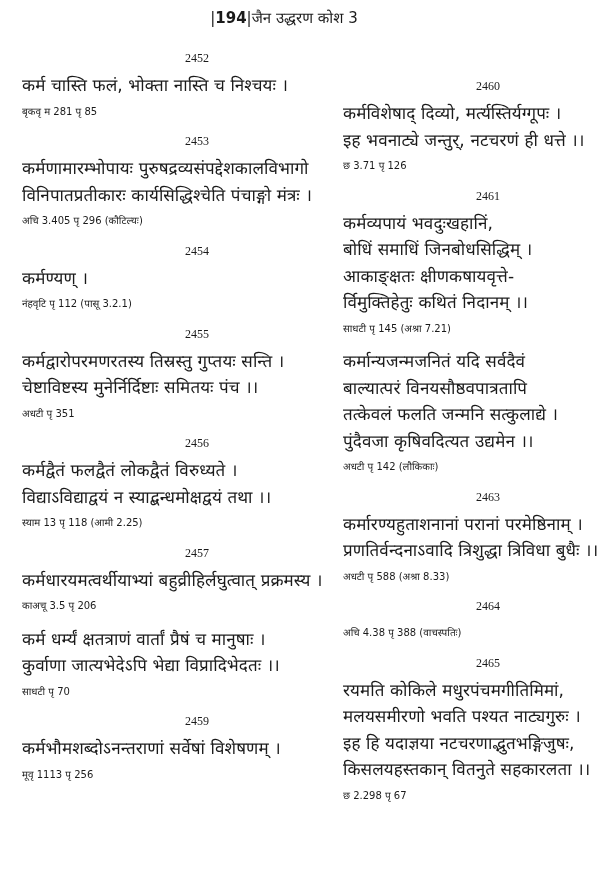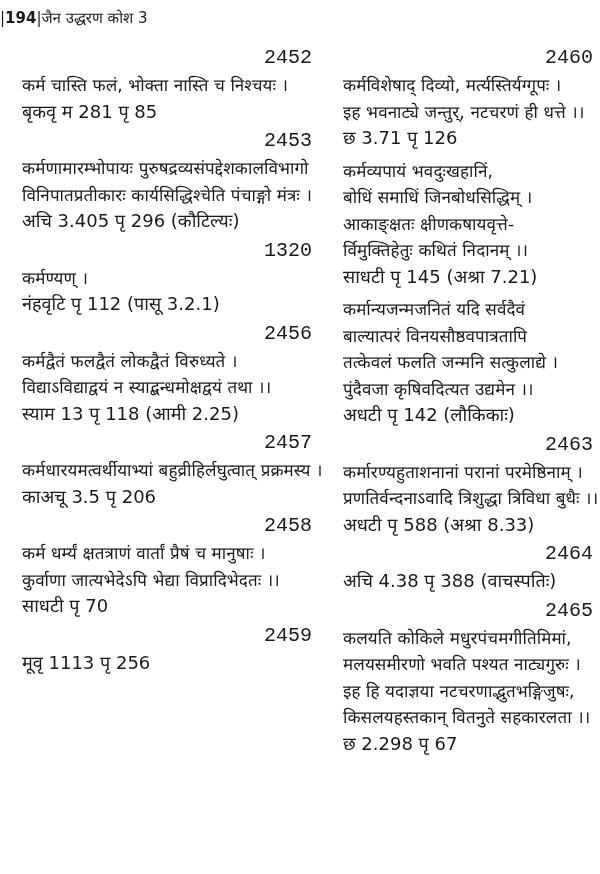--- a/index.html
+++ b/index.html
@@ -3,41 +3,41 @@
 <meta charset="utf-8">
 <style>
   html, body { margin: 0; padding: 0; background: #ffffff; }
   body {
     width: 600px; height: 874px; overflow: hidden; position: relative;
     font-family: "DejaVu Sans", "Liberation Sans", sans-serif;
     color: #1a1a1a;
   }
   .header {
     position: absolute; top: 8px; left: 0; width: 568px;
-    text-align: left; font-size: 15px; line-height: 20px;
+    text-align: center; font-size: 15px; line-height: 20px;
   }
   .header .pno { font-weight: bold; }
   .col {
     position: absolute; top: 48px;
   }
   .col.left { left: 22px; width: 290px; }
-  .col.right { left: 343px; width: 250px; }
+  .col.right { left: 343px; width: 250px; margin-top: 28px; }
   .entry { }
   .num {
-    text-align: right; font-family: Liberation Mono, monospace;
-    font-size: 20px; line-height: 20px; margin-bottom: 4px;
+    text-align: center; font-family: Liberation Serif, serif;
+    font-size: 12px; line-height: 20px; margin-bottom: 4px;
   }
   .col.left .num { padding-left: 60px; }
   .col.right .num { padding-left: 40px; }
   .line {
     font-size: 17px; line-height: 26.5px; white-space: nowrap;
     letter-spacing: 0.1px;
   }
   .ref {
-    font-size: 18px; line-height: 26.5px; white-space: nowrap; margin-bottom: 6px;
+    font-size: 10px; line-height: 26.5px; white-space: nowrap; margin-bottom: 6px;
   }
 </style>
 </head>
 <body>
 
 <div class="header">
   <span>|</span><span class="pno">194</span><span>|</span><span>जैन उद्धरण कोश 3</span>
 </div>
 
 <div class="col left" id="col-left">
@@ -46,54 +46,61 @@
       <div class="line">कर्म चास्ति फलं, भोक्ता नास्ति च निश्चयः ।</div>
       <div class="ref">बृकवृ म 281 पृ 85</div>
     </div>
     <div class="entry">
       <div class="num">2453</div>
       <div class="line">कर्मणामारम्भोपायः पुरुषद्रव्यसंपद्देशकालविभागो</div>
       <div class="line">विनिपातप्रतीकारः कार्यसिद्धिश्चेति पंचाङ्गो मंत्रः ।</div>
       <div class="ref">अचि 3.405 पृ 296 (कौटिल्यः)</div>
     </div>
     <div class="entry">
-      <div class="num">1320</div>
+      <div class="num">2454</div>
       <div class="line">कर्मण्यण् ।</div>
       <div class="ref">नंहवृटि पृ 112 (पासू 3.2.1)</div>
+    </div>
+    <div class="entry">
+      <div class="num">2455</div>
+      <div class="line">कर्मद्वारोपरमणरतस्य तिस्रस्तु गुप्तयः सन्ति ।</div>
+      <div class="line">चेष्टाविष्टस्य मुनेर्निर्दिष्टाः समितयः पंच ।।</div>
+      <div class="ref">अधटी पृ 351</div>
     </div>
     <div class="entry">
       <div class="num">2456</div>
       <div class="line">कर्मद्वैतं फलद्वैतं लोकद्वैतं विरुध्यते ।</div>
       <div class="line">विद्याऽविद्याद्वयं न स्याद्बन्धमोक्षद्वयं तथा ।।</div>
       <div class="ref">स्याम 13 पृ 118 (आमी 2.25)</div>
     </div>
     <div class="entry">
       <div class="num">2457</div>
       <div class="line">कर्मधारयमत्वर्थीयाभ्यां बहुव्रीहिर्लघुत्वात् प्रक्रमस्य ।</div>
       <div class="ref">काअचू 3.5 पृ 206</div>
     </div>
     <div class="entry">
-      <div class="num">2458</div>
       <div class="line">कर्म धर्म्यं क्षतत्राणं वार्तां प्रैषं च मानुषाः ।</div>
       <div class="line">कुर्वाणा जात्यभेदेऽपि भेद्या विप्रादिभेदतः ।।</div>
       <div class="ref">साधटी पृ 70</div>
     </div>
     <div class="entry">
       <div class="num">2459</div>
+      <div class="line">कर्मभौमशब्दोऽनन्तराणां सर्वेषां विशेषणम् ।</div>
       <div class="ref">मूवृ 1113 पृ 256</div>
     </div>
   </div>
 <div class="col right" id="col-right">
     <div class="entry">
       <div class="num">2460</div>
       <div class="line">कर्मविशेषाद् दिव्यो, मर्त्यस्तिर्यग्गूपः ।</div>
       <div class="line">इह भवनाट्ये जन्तुर्, नटचरणं ही धत्ते ।।</div>
       <div class="ref">छ 3.71 पृ 126</div>
     </div>
     <div class="entry">
+      <div class="num">2461</div>
       <div class="line">कर्मव्यपायं भवदुःखहानिं,</div>
       <div class="line">बोधिं समाधिं जिनबोधसिद्धिम् ।</div>
       <div class="line">आकाङ्क्षतः क्षीणकषायवृत्ते-</div>
       <div class="line">र्विमुक्तिहेतुः कथितं निदानम् ।।</div>
       <div class="ref">साधटी पृ 145 (अश्रा 7.21)</div>
     </div>
     <div class="entry">
       <div class="line">कर्मान्यजन्मजनितं यदि सर्वदैवं</div>
       <div class="line">बाल्यात्परं विनयसौष्ठवपात्रतापि</div>
       <div class="line">तत्केवलं फलति जन्मनि सत्कुलाद्ये ।</div>
@@ -105,19 +112,19 @@
       <div class="line">कर्मारण्यहुताशनानां परानां परमेष्ठिनाम् ।</div>
       <div class="line">प्रणतिर्वन्दनाऽवादि त्रिशुद्धा त्रिविधा बुधैः ।।</div>
       <div class="ref">अधटी पृ 588 (अश्रा 8.33)</div>
     </div>
     <div class="entry">
       <div class="num">2464</div>
       <div class="ref">अचि 4.38 पृ 388 (वाचस्पतिः)</div>
     </div>
     <div class="entry">
       <div class="num">2465</div>
-      <div class="line">कलयति कोकिले मधुरपंचमगीतिमिमां,</div>
+      <div class="line">रयमति कोकिले मधुरपंचमगीतिमिमां,</div>
       <div class="line">मलयसमीरणो भवति पश्यत नाट्यगुरुः ।</div>
       <div class="line">इह हि यदाज्ञया नटचरणाद्भुतभङ्गिजुषः,</div>
       <div class="line">किसलयहस्तकान् वितनुते सहकारलता ।।</div>
       <div class="ref">छ 2.298 पृ 67</div>
     </div>
   </div>
 
 </body></html>

